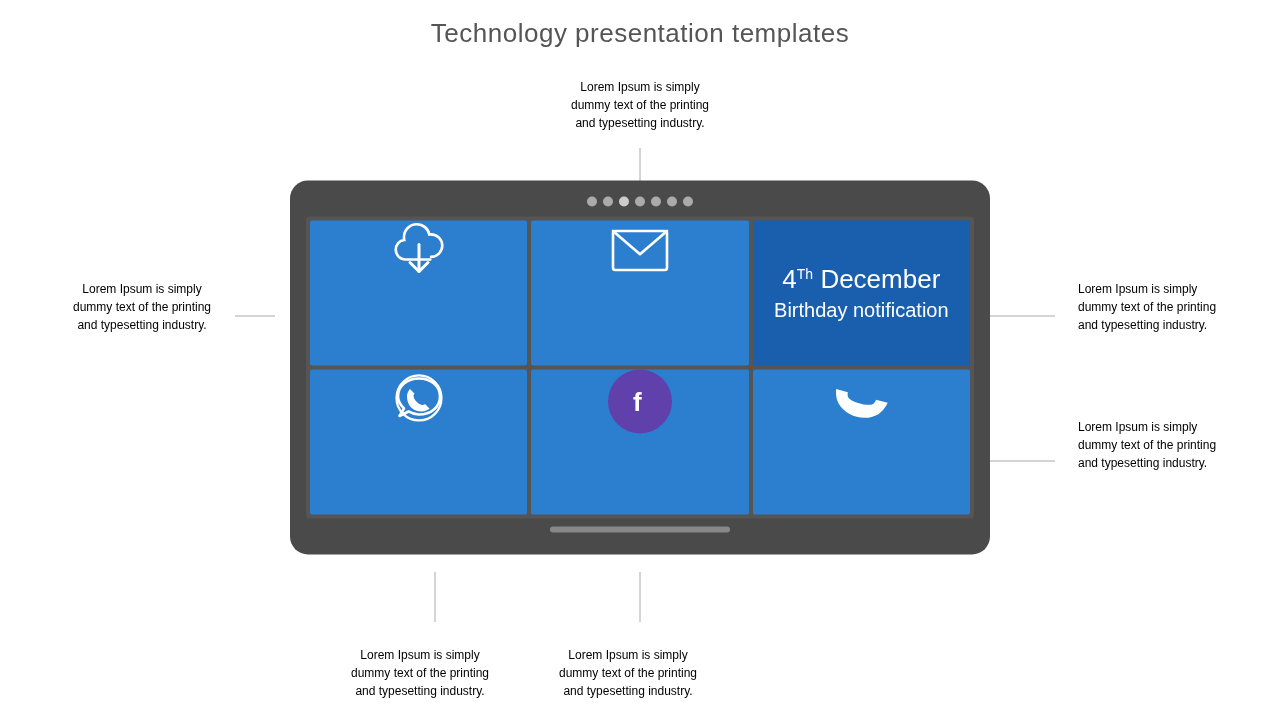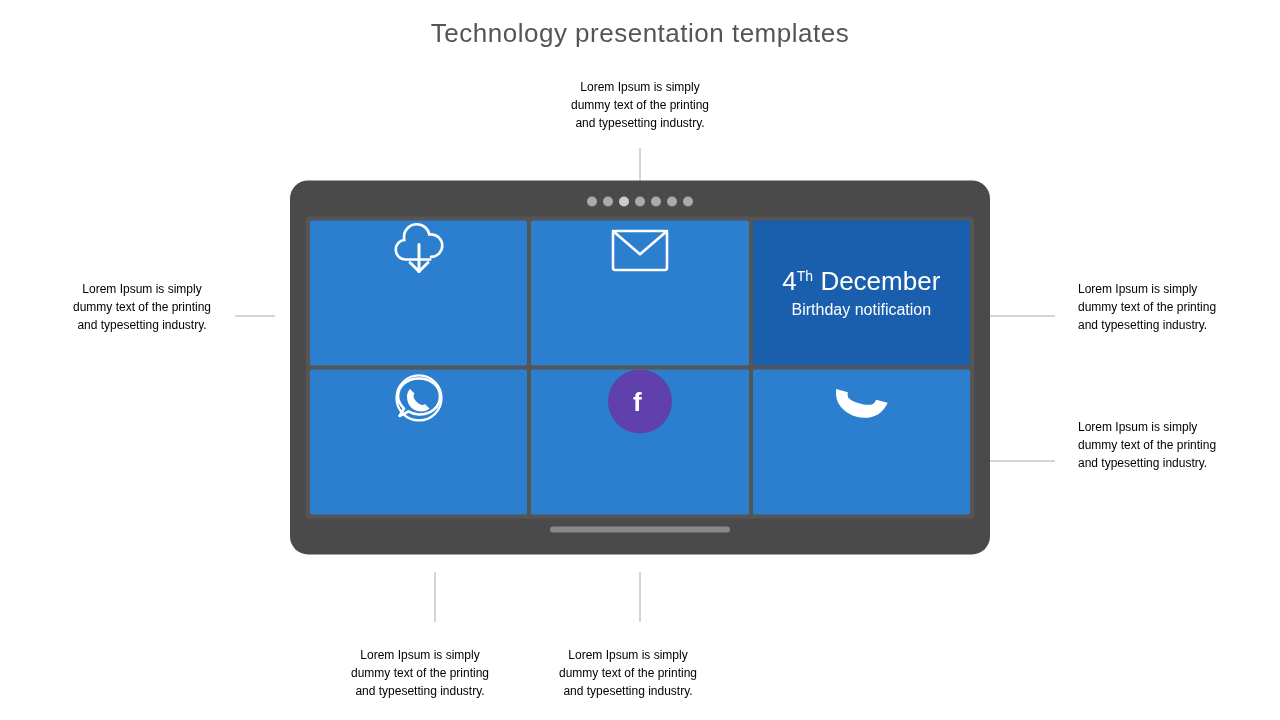--- a/index.html
+++ b/index.html
@@ -76,21 +76,21 @@
       font-weight: 500;
       margin-bottom: 4px;
     }
 
     .tile-birthday .date-line sup {
       font-size: 14px;
       font-weight: 400;
     }
 
     .tile-birthday .notification-text {
-      font-size: 16px;
+      font-size: 20px;
       font-weight: 400;
     }
 
     .tile-facebook {
       background: #2b7fce;
     }
 
     .fb-circle {
       width: 64px;
       height: 64px;

